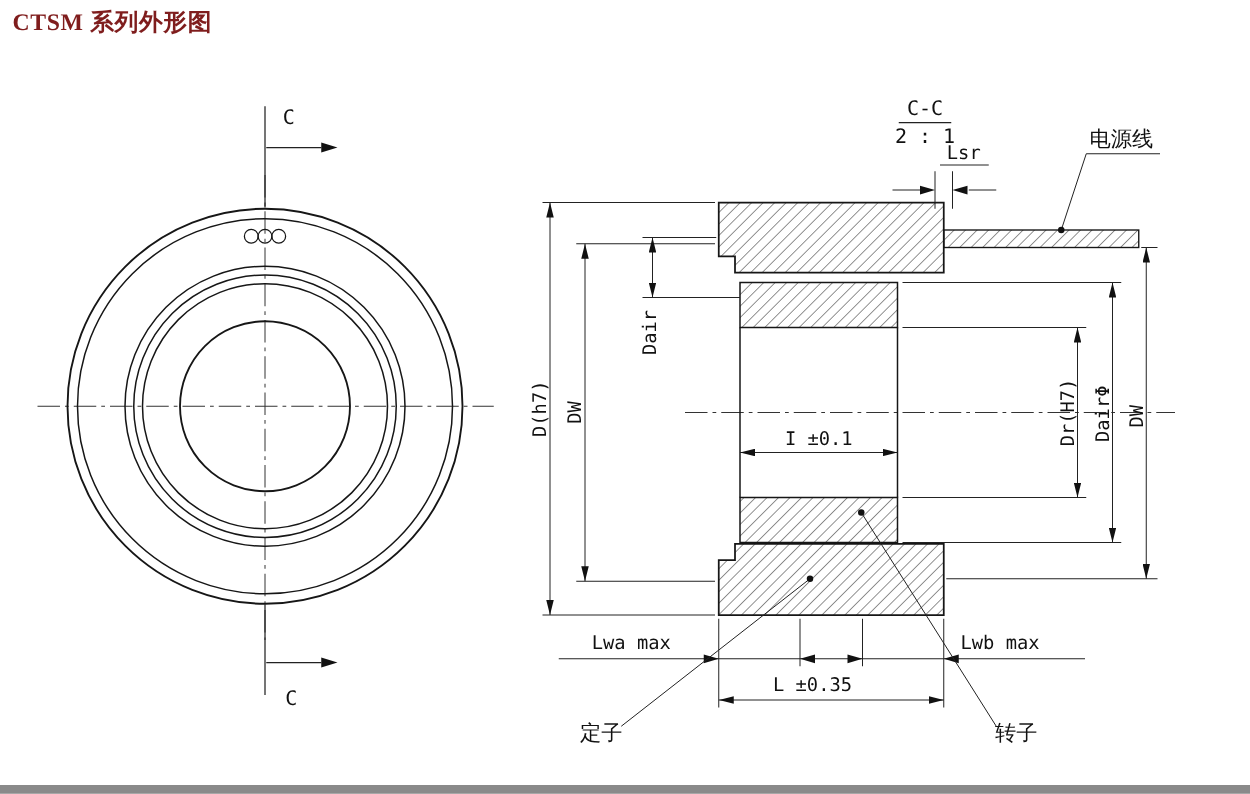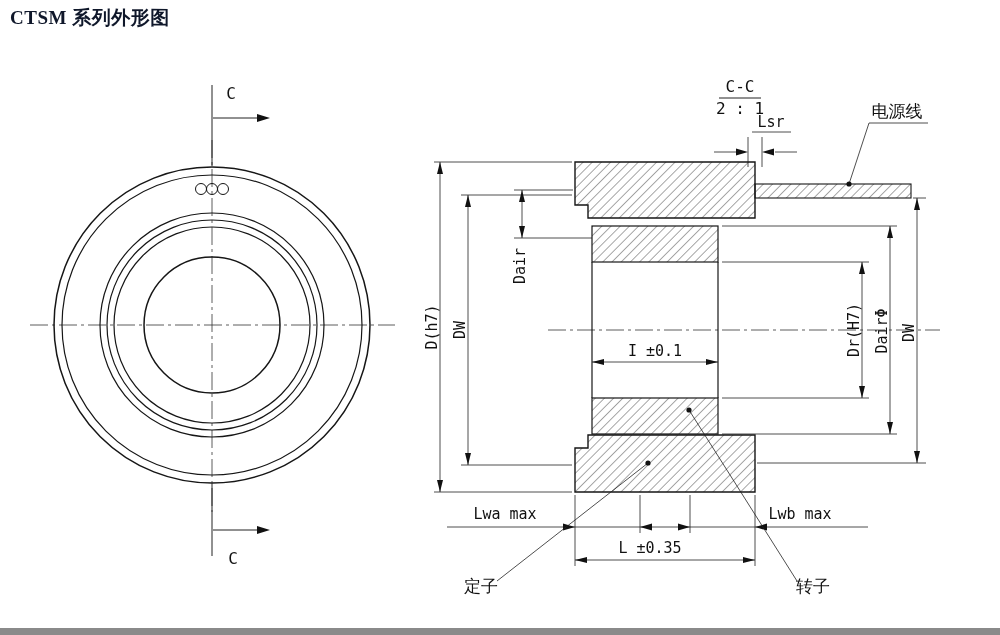--- a/index.html
+++ b/index.html
@@ -1,21 +1,21 @@
 <!DOCTYPE html>
 <html><head>
 <meta charset="utf-8">
 <style>
   * { margin:0; padding:0; box-sizing:border-box; }
   html,body { width:1000px; height:635px; }
   body { background:#ffffff; position:relative; overflow:hidden;
          font-family:"Liberation Sans", sans-serif; }
   .title { position:absolute; left:10px; top:5px;
            font-family:"Liberation Serif", serif; font-weight:bold;
-           font-size:19px; color:#0f172a; letter-spacing:0.5px; }
+           font-size:19px; color:#7f1d1d; letter-spacing:0.5px; }
   svg.drawing { position:absolute; left:0; top:0; }
   .bottom-bar { position:absolute; left:0; bottom:0; width:100%; height:7px;
                 background:#8a8a8a; }
   svg text { font-family:"DejaVu Sans Mono","Liberation Mono",monospace;
              font-size:15px; fill:#111; }
   svg text.sec { font-size:16px; }
   svg text.cjk { font-family:"Liberation Sans",sans-serif; font-size:17px; }
   .ol  { fill:url(#hatch); stroke:#161616; stroke-width:1.4; }
   .th  { stroke:#161616; stroke-width:1.2; fill:none; }
   .dim { stroke:#222; stroke-width:0.8; fill:none; }

